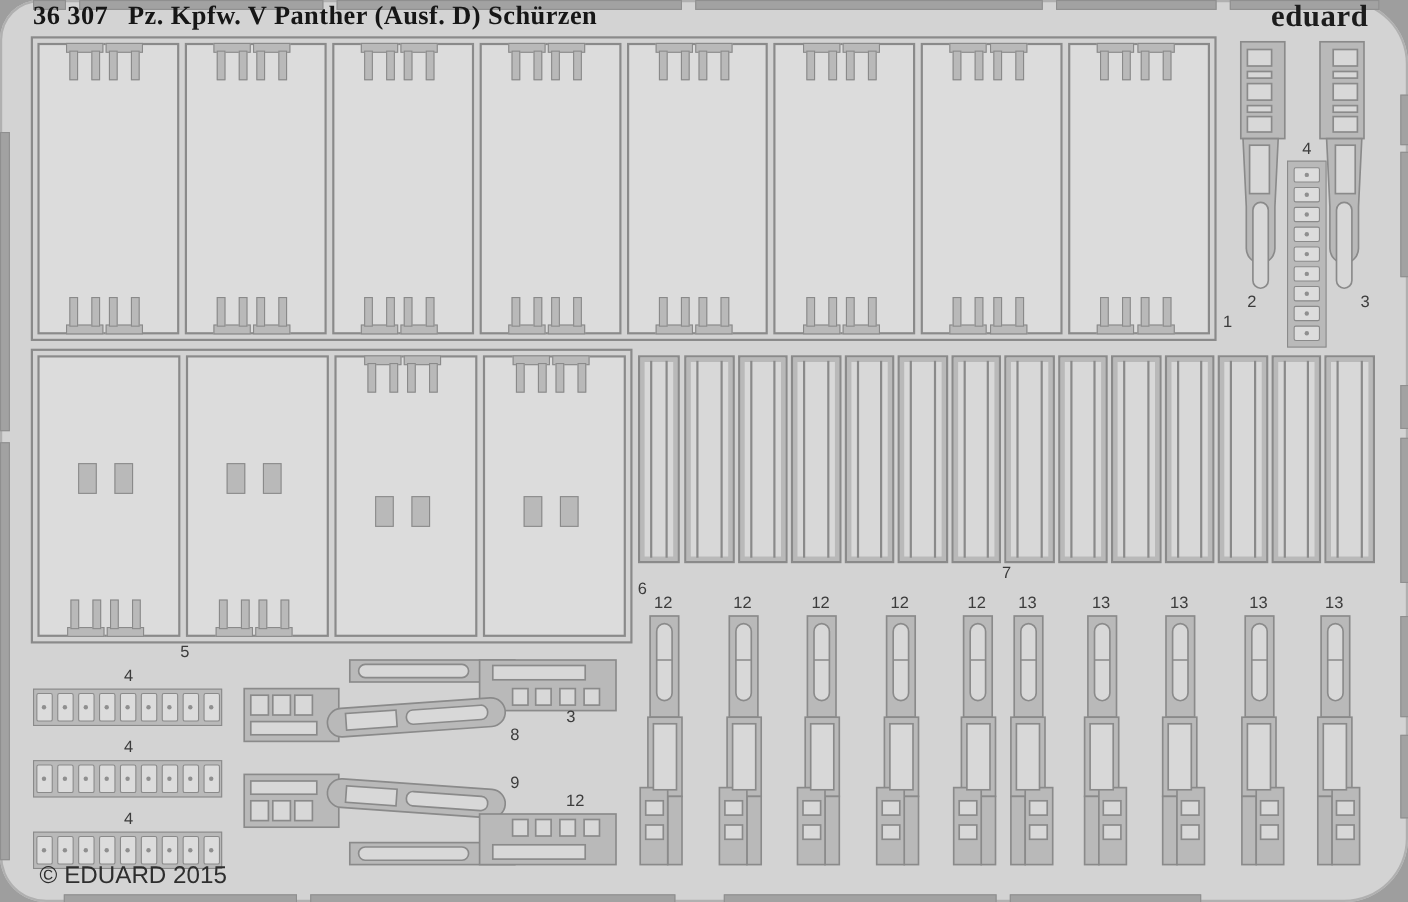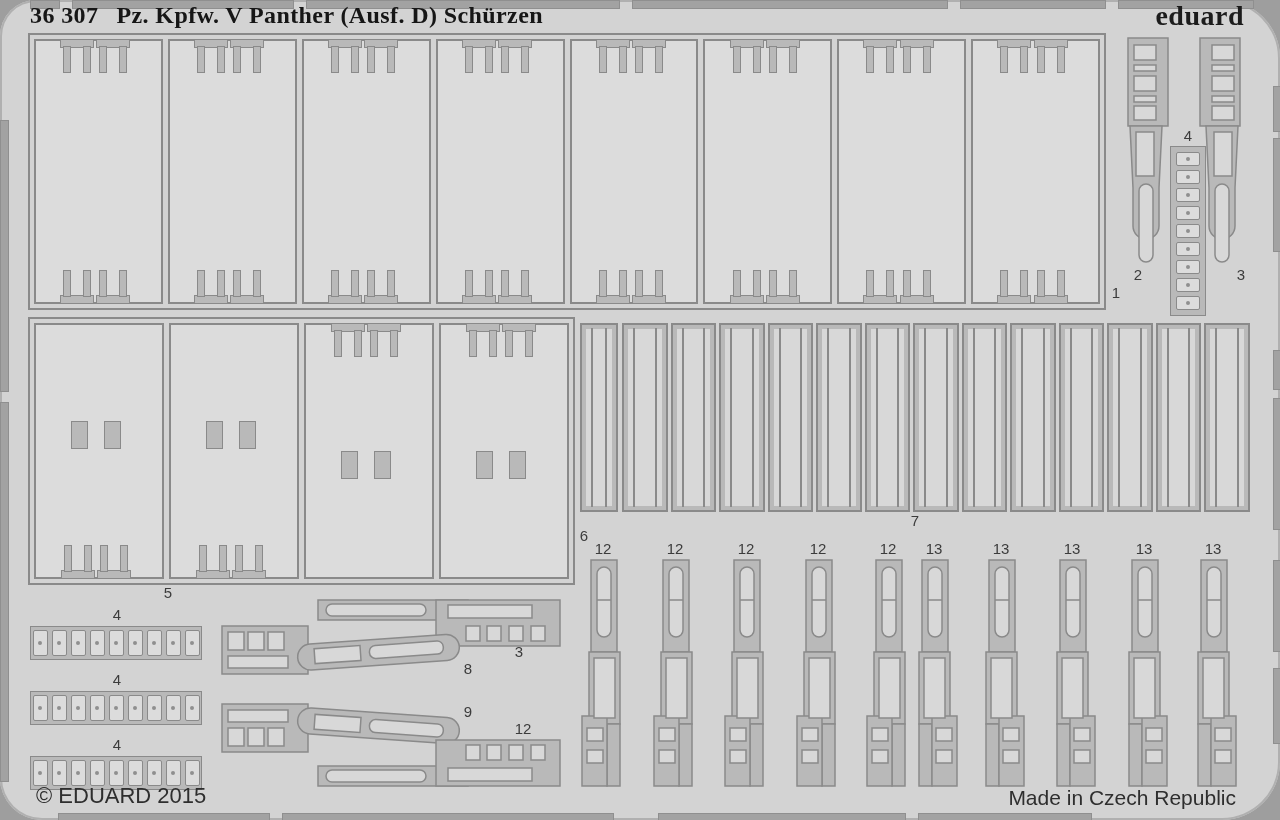--- a/index.html
+++ b/index.html
@@ -630,14 +630,13 @@
   <span class="plabel" style="left:746px;top:540px;">12</span>
   <span class="plabel" style="left:818px;top:540px;">12</span>
   <span class="plabel" style="left:888px;top:540px;">12</span>
   <span class="plabel" style="left:934px;top:540px;">13</span>
   <span class="plabel" style="left:1001px;top:540px;">13</span>
   <span class="plabel" style="left:1072px;top:540px;">13</span>
   <span class="plabel" style="left:1144px;top:540px;">13</span>
   <span class="plabel" style="left:1213px;top:540px;">13</span>
 
   <div class="copyright">© EDUARD 2015</div>
-  <div class="origin">Made in Czech Republic</div>
 </div>
 
 </body></html>

